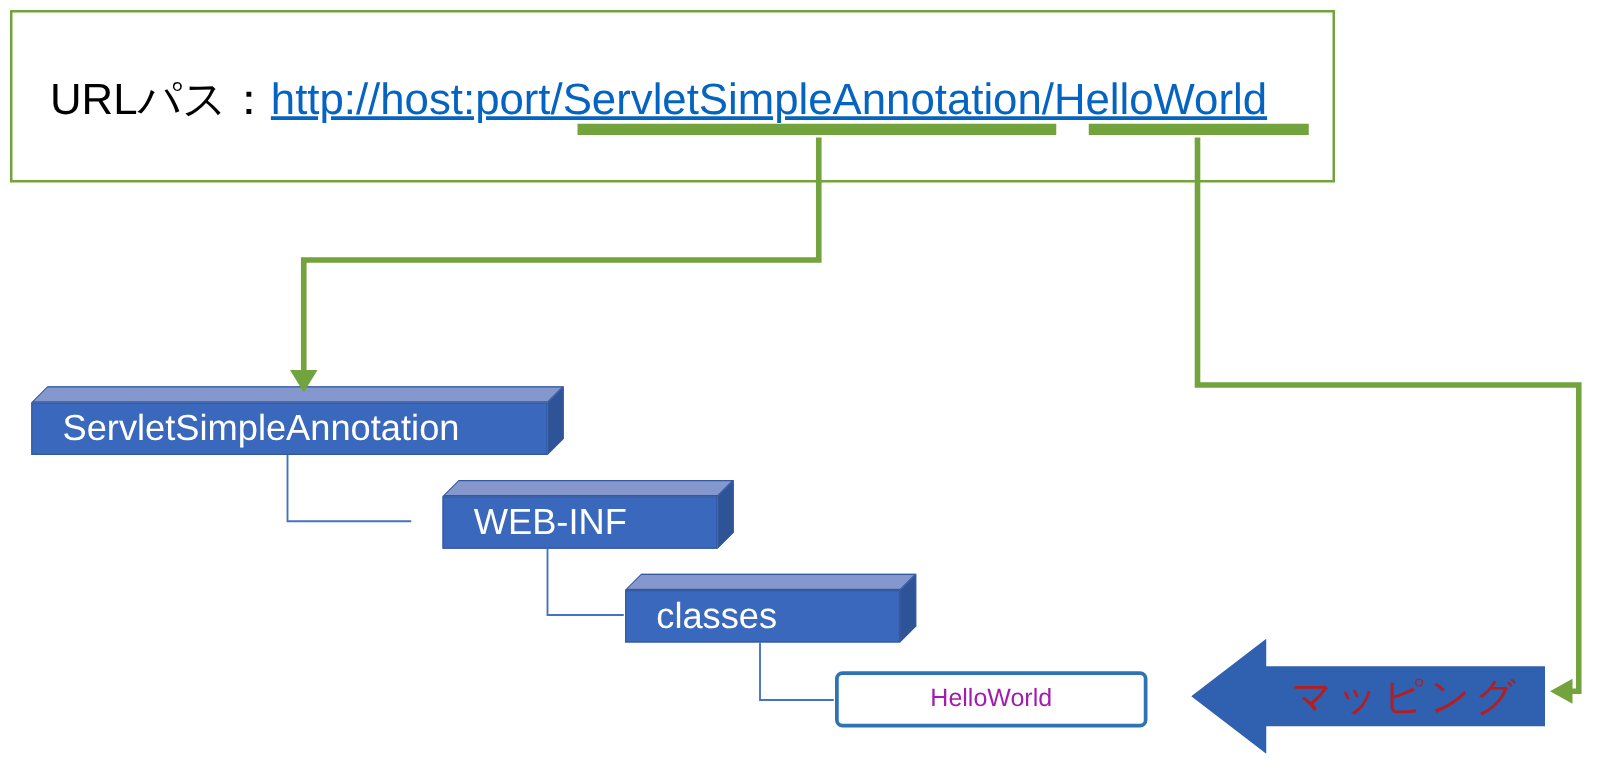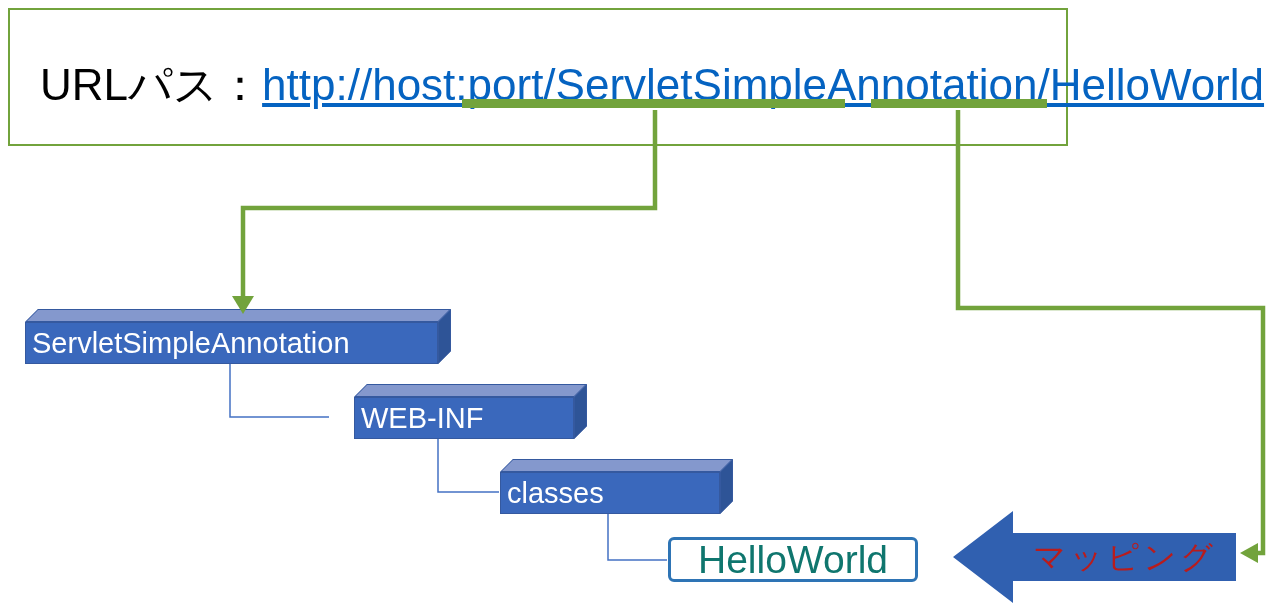--- a/index.html
+++ b/index.html
@@ -13,45 +13,45 @@
     --class-box-border:#2E74B5;
     --mapping-arrow-blue:#3060B0;
   }
   *{box-sizing:border-box;}
   body{margin:0;background:#fff;font-family:"Liberation Sans", sans-serif;}
   .canvas{position:relative;width:1281px;height:606px;background:#ffffff;overflow:hidden;}
 
   
   .url-panel{position:absolute;left:8px;top:8px;width:1060px;height:138px;
     border:2px solid var(--accent-green);z-index:1;background:transparent;}
-  .url-line{position:absolute;left:30px;top:46px;font-size:44px;color:#000;white-space:nowrap;}
+  .url-line{position:absolute;left:30px;top:46px;font-size:35px;color:#000;white-space:nowrap;}
   .url-link{color:var(--hyperlink-blue);text-decoration:underline;cursor:pointer;}
 
   
   .bar{position:absolute;top:99px;height:9px;background:var(--accent-green);z-index:2;}
   .bar1{left:462px;width:383px;}
   .bar2{left:871px;width:176px;}
 
   
   .cube{position:absolute;height:42px;z-index:2;}
   .cube .face{position:absolute;inset:0;background:var(--cube-front);
-    border:1px solid var(--cube-edge);display:flex;align-items:center;padding-left:6px;}
+    border:1px solid var(--cube-edge);display:flex;align-items:center;padding-left:24px;}
   .cube .top{position:absolute;left:0;top:-13px;width:100%;height:13px;background:var(--cube-top);
     border:1px solid var(--cube-edge);transform:skewX(-45deg);transform-origin:left bottom;}
   .cube .side{position:absolute;right:-13px;top:0;width:13px;height:100%;background:var(--cube-side);
     border:1px solid var(--cube-edge);transform:skewY(-45deg);transform-origin:left top;}
   .cube .label{color:#fff;font-size:29px;white-space:nowrap;}
   .cube1{left:25px;top:322px;width:413px;}
   .cube2{left:330px;top:397px;width:220px;margin-left:24px;}
   .cube3{left:500px;top:472px;width:220px;}
 
   
   .class-box{position:absolute;left:668px;top:537px;width:250px;height:45px;background:#fff;
     border:3px solid var(--class-box-border);border-radius:6px;display:flex;align-items:center;
-    justify-content:center;font-size:39px;color:#0f766e;z-index:2;}
+    justify-content:center;font-size:20px;color:#a21caf;z-index:2;}
 
   
   .overlay{position:absolute;left:0;top:0;z-index:3;pointer-events:none;}
   .green-line{fill:none;stroke:var(--accent-green);stroke-width:4.5;}
   .green-head{fill:var(--accent-green);stroke:none;}
   .tree-line{fill:none;stroke:var(--tree-line);stroke-width:1.5;}
   .mapping-shape{fill:var(--mapping-arrow-blue);stroke:none;}
 
   .mapping-label{position:absolute;left:1013px;top:534px;width:224px;height:47px;line-height:47px;
     text-align:center;color:#b91c1c;font-size:32px;letter-spacing:4px;z-index:4;white-space:nowrap;}

